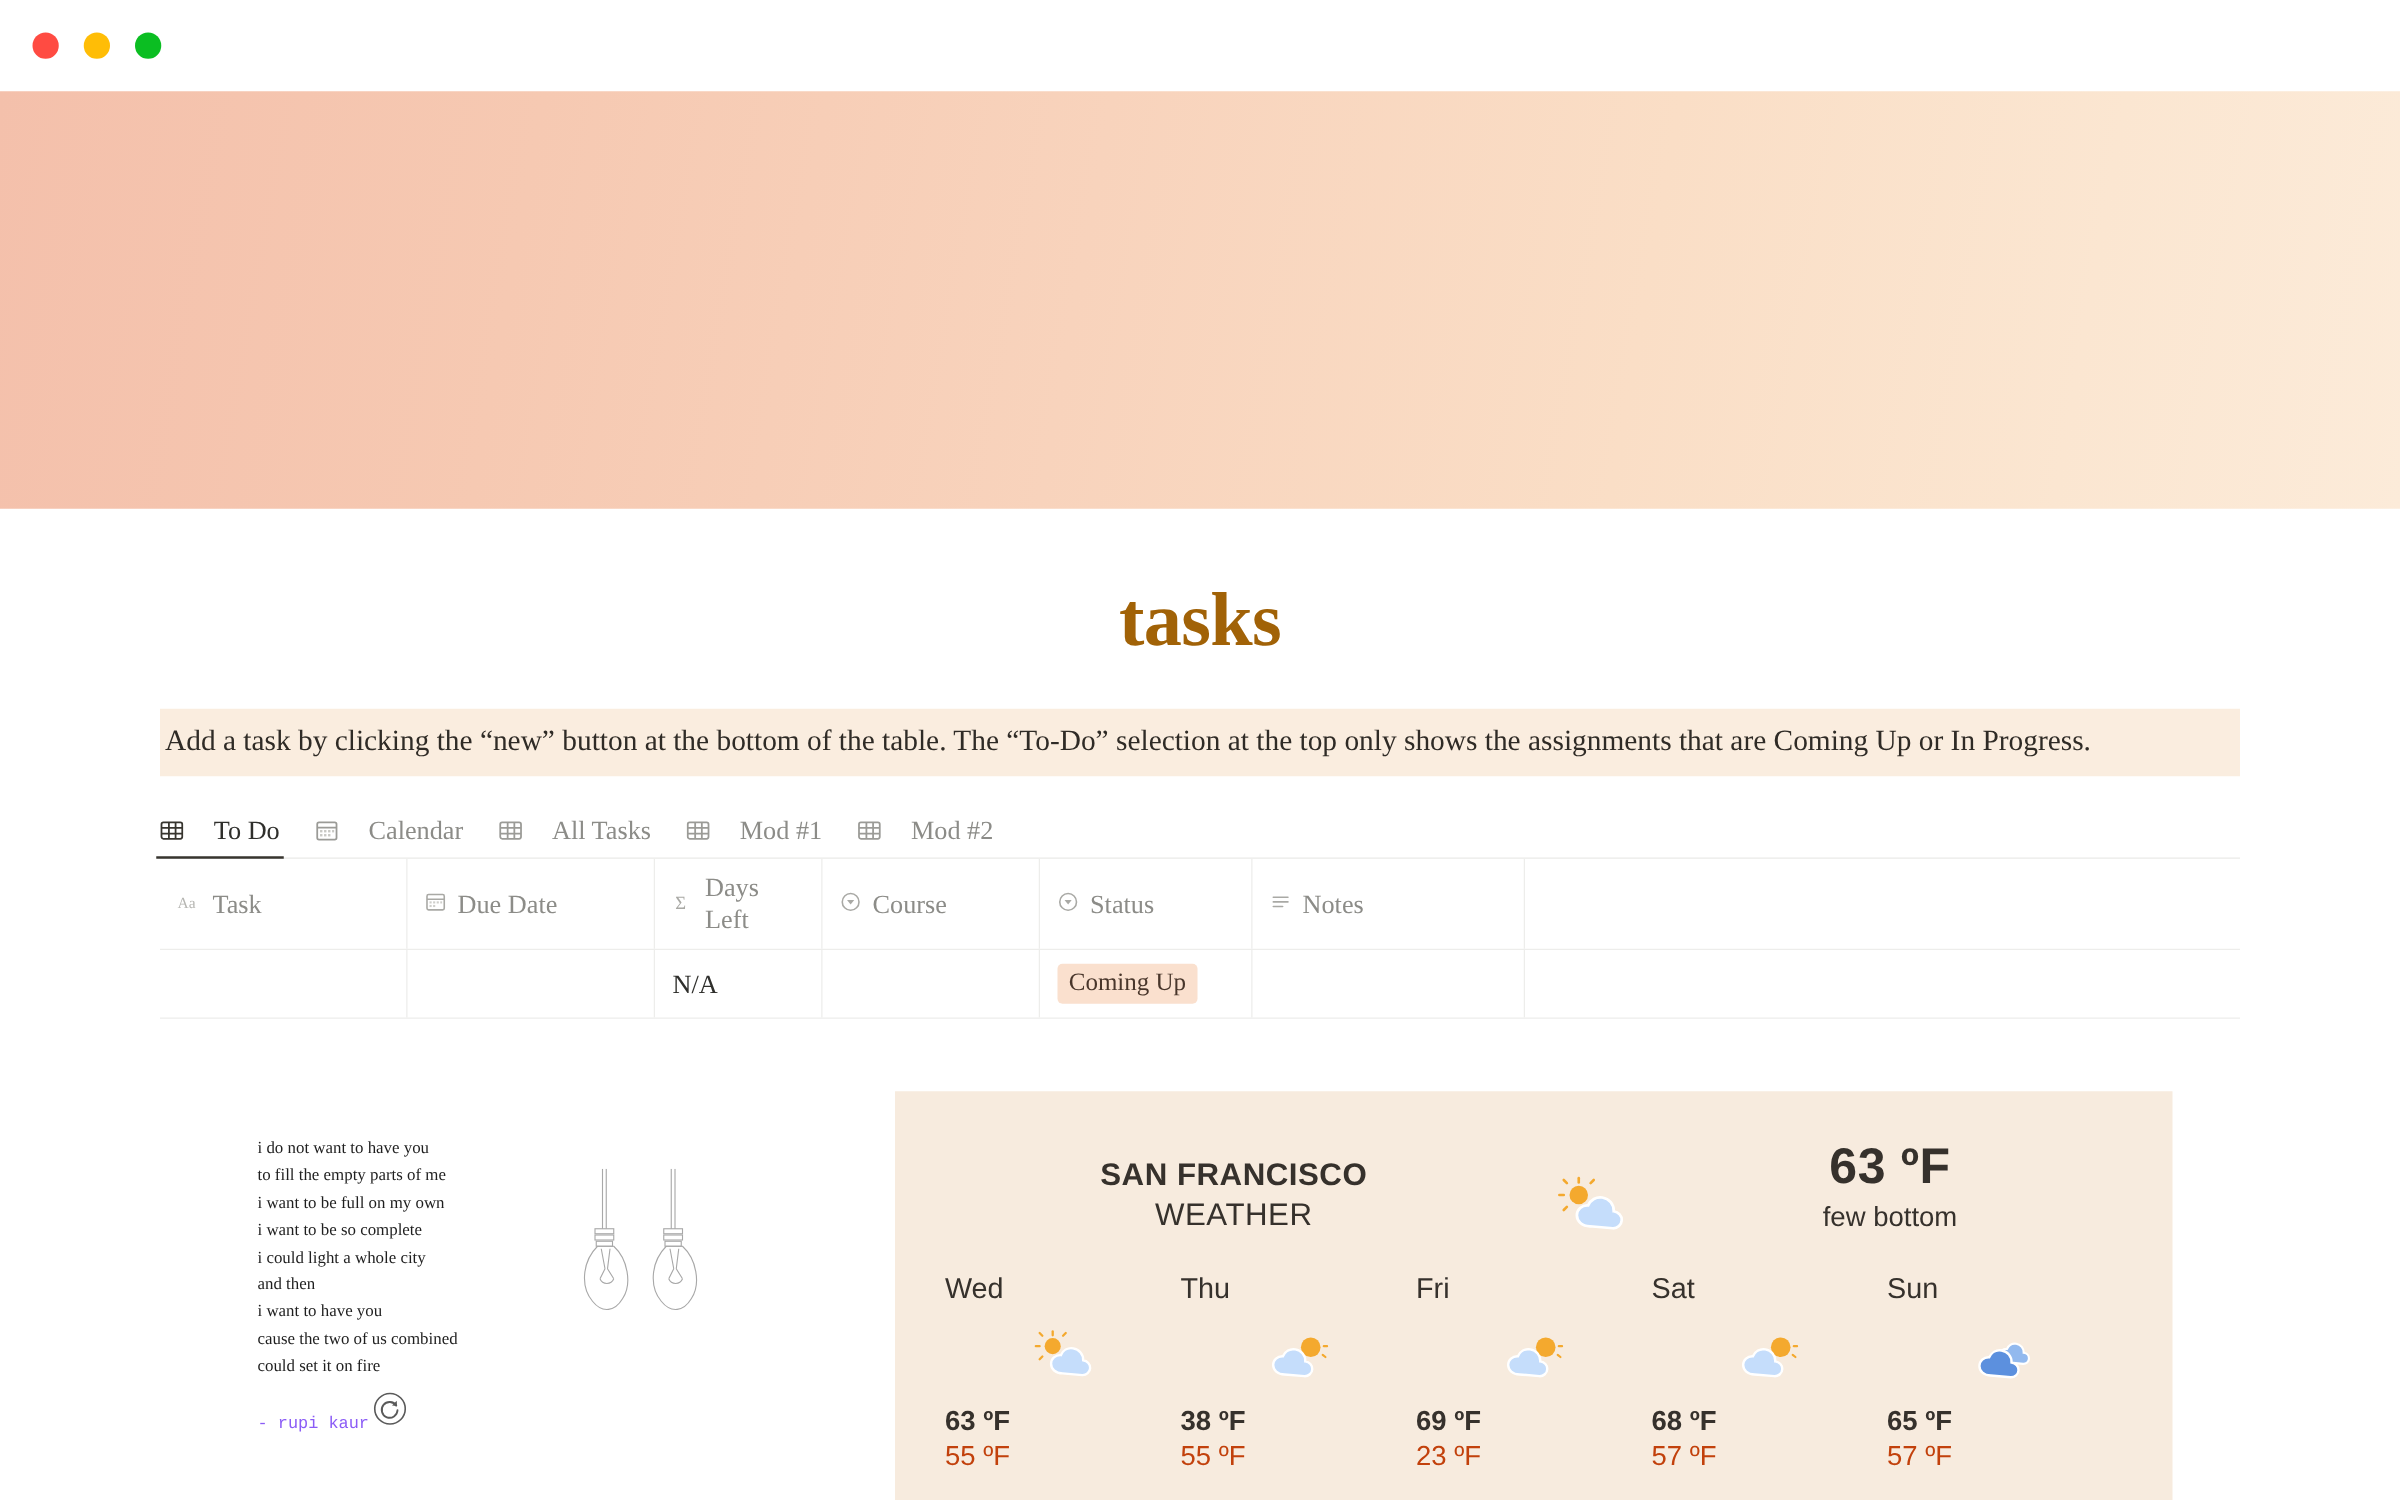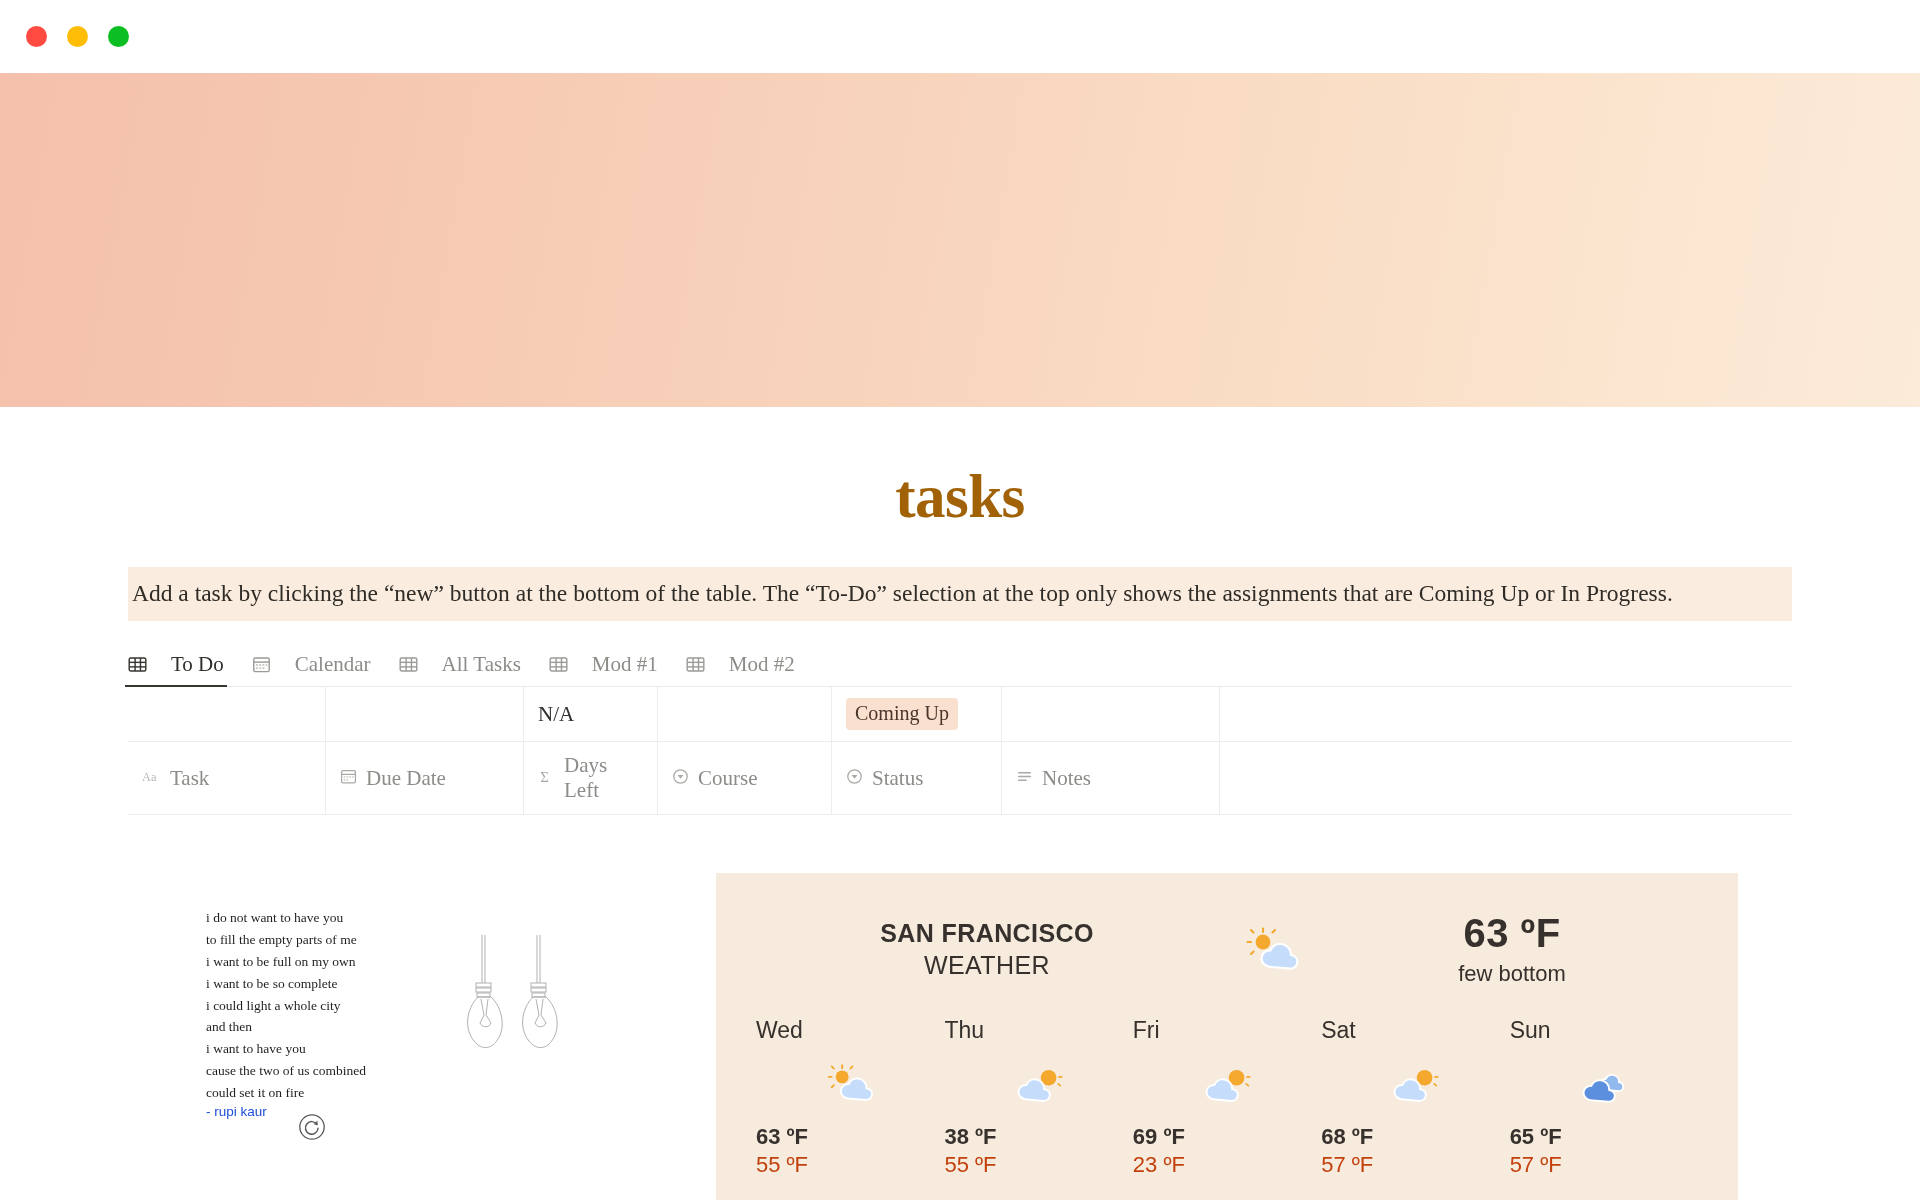--- a/index.html
+++ b/index.html
@@ -149,23 +149,24 @@
   .poem-text {
     font-family: "Liberation Serif", serif;
     font-size: 13.5px;
     line-height: 1.62;
     color: #1F1F1F;
     white-space: pre-line;
     position: relative;
     z-index: 2;
   }
   .poem-author {
-    font-family: Liberation Sans, sans-serif;
+    font-family: Liberation Mono, monospace;
     font-size: 13.5px;
-    color: #1d4ed8;
+    color: #8b5cf6;
+    margin-top: 28px;
     position: relative;
     z-index: 2;
   }
   .bulbs {
     position: absolute;
     left: 330px;
     top: 62px;
     z-index: 1;
   }
   .refresh-btn {
@@ -178,21 +179,21 @@
 
   
   .weather-widget {
     width: 1022px;
     background: #F7EBDE;
     padding: 30px 40px 36px 40px;
     margin-left: 28px;
   }
   .weather-top {
     display: flex;
-    align-items: center;
+    align-items: flex-end;
     justify-content: center;
     gap: 0;
     padding: 8px 0 30px 0;
   }
   .weather-city-block {
     width: 400px;
     text-align: center;
     font-family: "Liberation Sans", sans-serif;
   }
   .weather-city {
@@ -338,32 +339,20 @@
             <line x1="6" y1="2.5" x2="6" y2="13.5" stroke="#9B9B97" stroke-width="1.2"></line>
             <line x1="10.5" y1="2.5" x2="10.5" y2="13.5" stroke="#9B9B97" stroke-width="1.2"></line>
           </svg>
       </span>
       <span>Mod #2</span>
     </div>
   </div>
 
   <div class="db-table">
 
-    <div class="db-row db-body-row">
-      <div class="db-cell db-body-cell col-task"></div>
-      <div class="db-cell db-body-cell col-due"></div>
-      <div class="db-cell db-body-cell col-days">N/A</div>
-      <div class="db-cell db-body-cell col-course"></div>
-      <div class="db-cell db-body-cell col-status">
-        <span class="badge">Coming Up</span>
-      </div>
-      <div class="db-cell db-body-cell col-notes"></div>
-      <div class="db-cell db-body-cell col-extra"></div>
-    </div>
-
     <div class="db-row db-header-row">
       <div class="db-cell db-header-cell col-task">
         <span>
           <svg width="19" height="15" viewBox="0 0 20 14">
               <text x="0" y="11" font-family="Liberation Serif, serif" font-size="13" fill="#B6B6B2">Aa</text>
             </svg>
         </span>
         <span>Task</span>
       </div>
       <div class="db-cell db-header-cell col-due">
@@ -417,20 +406,32 @@
                 <line x1="2.5" y1="8" x2="13.5" y2="8"></line>
                 <line x1="2.5" y1="11.5" x2="9.5" y2="11.5"></line>
               </g>
             </svg>
         </span>
         <span>Notes</span>
       </div>
       <div class="db-cell db-header-cell col-extra"></div>
     </div>
 
+    <div class="db-row db-body-row">
+      <div class="db-cell db-body-cell col-task"></div>
+      <div class="db-cell db-body-cell col-due"></div>
+      <div class="db-cell db-body-cell col-days">N/A</div>
+      <div class="db-cell db-body-cell col-course"></div>
+      <div class="db-cell db-body-cell col-status">
+        <span class="badge">Coming Up</span>
+      </div>
+      <div class="db-cell db-body-cell col-notes"></div>
+      <div class="db-cell db-body-cell col-extra"></div>
+    </div>
+
   </div>
 
   <div class="widgets">
 
     <div class="poem-widget">
       <div class="poem-text">i do not want to have you
 to fill the empty parts of me
 i want to be full on my own
 i want to be so complete
 i could light a whole city

